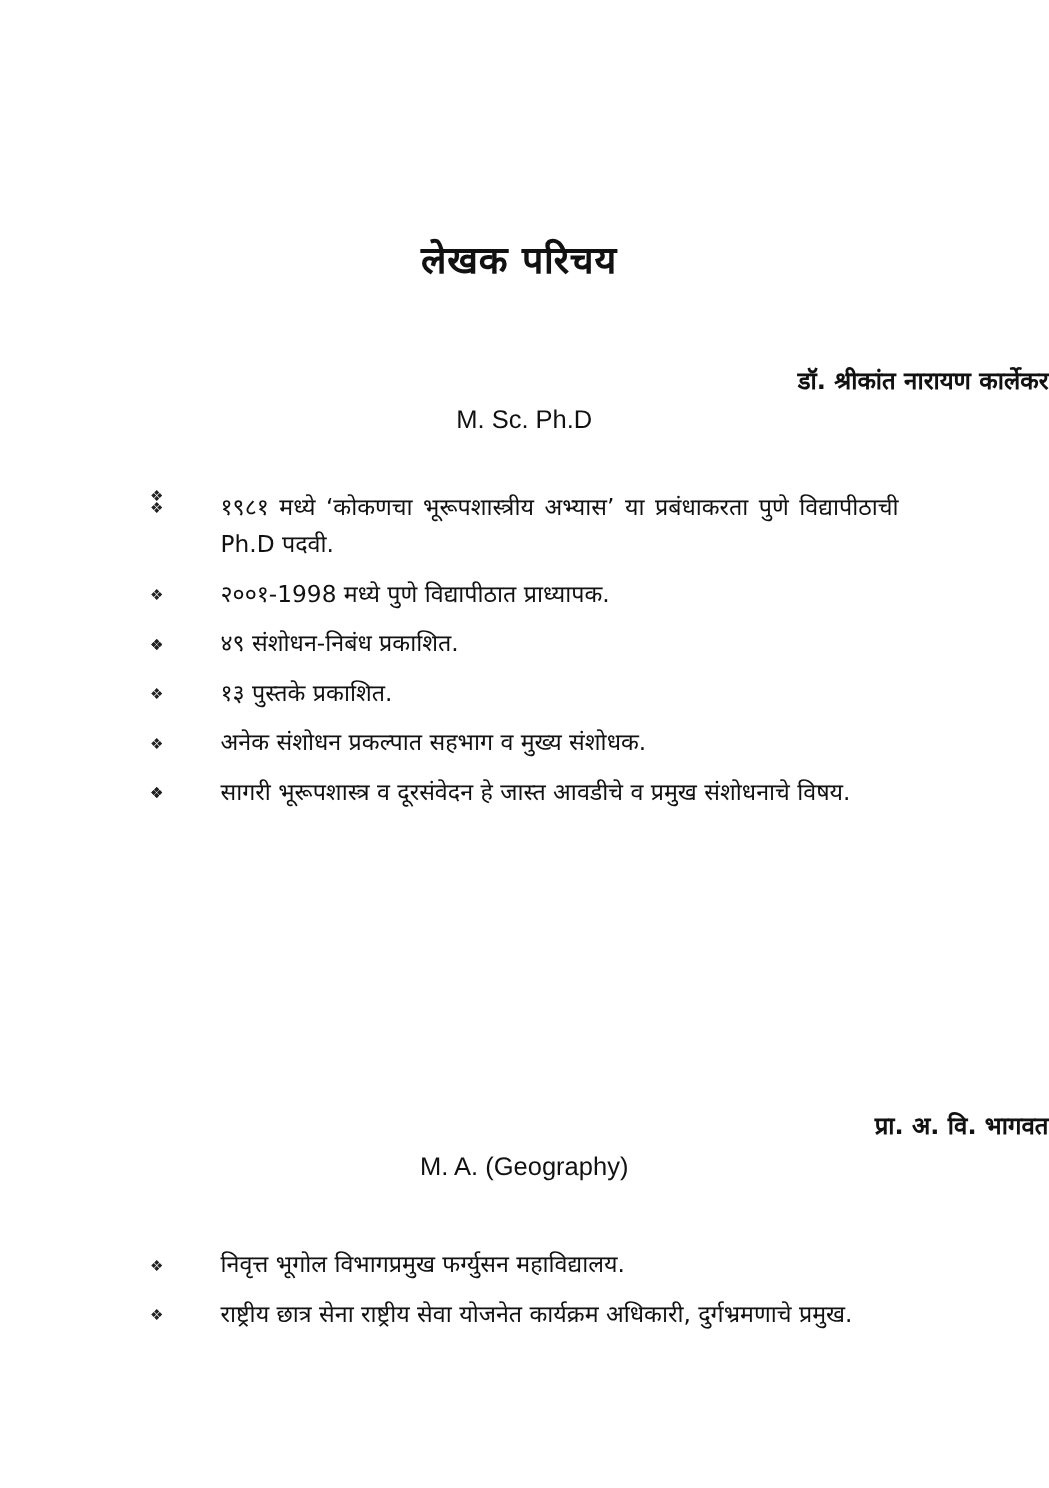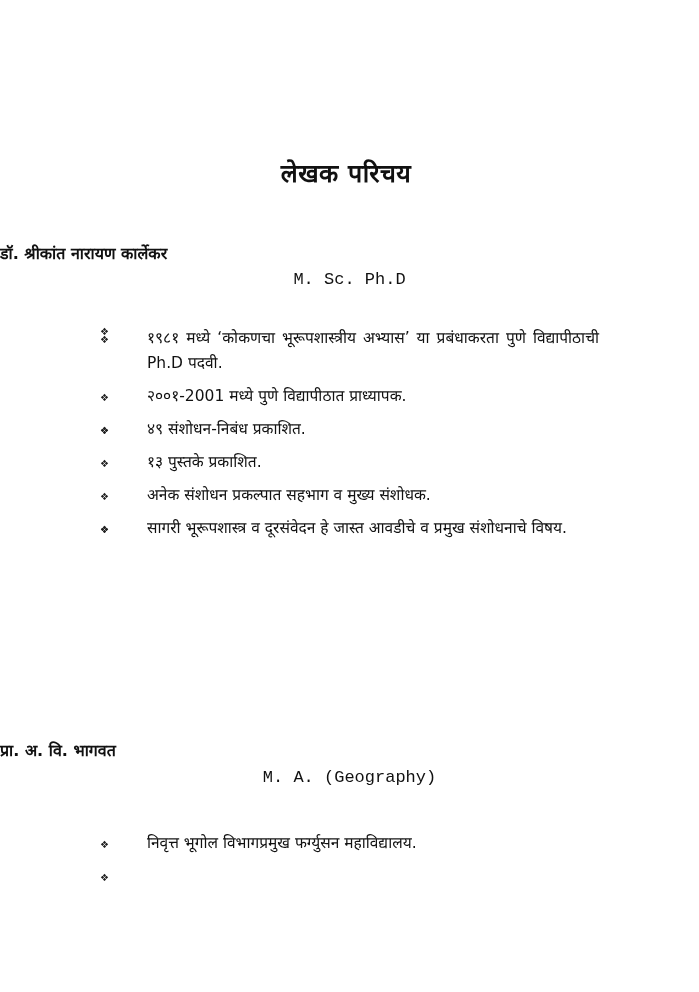--- a/index.html
+++ b/index.html
@@ -5,26 +5,26 @@
   html, body { margin: 0; padding: 0; background: #ffffff; }
   body {
     width: 699px; height: 992px; position: relative; overflow: hidden;
     font-family: "DejaVu Sans", sans-serif; color: #111111;
   }
   .page-title {
     position: absolute; left: 0; width: 692px; top: 138px;
     text-align: center; font-size: 25px; font-weight: bold; letter-spacing: 0.5px;
   }
   .author-name {
-    position: absolute; left: 0; width: 699px; text-align: left;
+    position: absolute; left: 0; width: 699px; text-align: right;
     font-size: 16px; font-weight: bold;
   }
   .author-degree {
     position: absolute; left: 0; width: 699px; text-align: center;
-    font-family: Liberation Mono, monospace; font-size: 17px;
+    font-family: Liberation Sans, sans-serif; font-size: 17px;
   }
   .bullet-list { position: absolute; left: 0; width: 699px; margin: 0; padding: 0; list-style: none; }
   .bullet-item {
     position: relative; padding-left: 147px; padding-right: 100px;
     font-size: 15.5px; line-height: 25px; margin-bottom: 8px;
     text-align: justify;
   }
   .bullet-icon {
     position: absolute; left: 100px; top: 0; width: 14px; height: 25px;
     font-size: 10px; line-height: 27px; color: #222222;
@@ -40,30 +40,30 @@
 <body>
 
 <h1 class="page-title">लेखक परिचय</h1>
 
 <section>
   <div id="a1-name" class="author-name">डॉ. श्रीकांत नारायण कार्लेकर</div>
   <div id="a1-deg" class="author-degree">M. Sc. Ph.D</div>
   <ul id="a1-list" class="bullet-list">
     <li class="bullet-item"><span class="bullet-icon">❖</span></li>
     <li class="bullet-item"><span class="bullet-icon">❖</span><span>१९८१ मध्ये ‘कोकणचा भूरूपशास्त्रीय अभ्यास’ या प्रबंधाकरता पुणे विद्यापीठाची Ph.D पदवी.</span></li>
-    <li class="bullet-item"><span class="bullet-icon">❖</span><span>२००१-2001 मध्ये पुणे विद्यापीठात प्राध्यापक.</span></li>
+    <li class="bullet-item"><span class="bullet-icon">❖</span><span>२००१-1998 मध्ये पुणे विद्यापीठात प्राध्यापक.</span></li>
     <li class="bullet-item"><span class="bullet-icon">❖</span></li>
     <li class="bullet-item"><span class="bullet-icon">❖</span><span>४९ संशोधन-निबंध प्रकाशित.</span></li>
     <li class="bullet-item"><span class="bullet-icon">❖</span><span>१३ पुस्तके प्रकाशित.</span></li>
     <li class="bullet-item"><span class="bullet-icon">❖</span><span>अनेक संशोधन प्रकल्पात सहभाग व मुख्य संशोधक.</span></li>
     <li class="bullet-item"><span class="bullet-icon">❖</span></li>
     <li class="bullet-item"><span class="bullet-icon">❖</span><span>सागरी भूरूपशास्त्र व दूरसंवेदन हे जास्त आवडीचे व प्रमुख संशोधनाचे विषय.</span></li>
   </ul>
 </section>
 
 <section>
   <div id="a2-name" class="author-name">प्रा. अ. वि. भागवत</div>
   <div id="a2-deg" class="author-degree">M. A. (Geography)</div>
   <ul id="a2-list" class="bullet-list">
     <li class="bullet-item"><span class="bullet-icon">❖</span><span>निवृत्त भूगोल विभागप्रमुख फर्ग्युसन महाविद्यालय.</span></li>
-    <li class="bullet-item"><span class="bullet-icon">❖</span></li>
+    <li class="bullet-item"><span class="bullet-icon">❖</span><span>राष्ट्रीय छात्र सेना राष्ट्रीय सेवा योजनेत कार्यक्रम अधिकारी, दुर्गभ्रमणाचे प्रमुख.</span></li>
   </ul>
 </section>
 
 </body></html>

